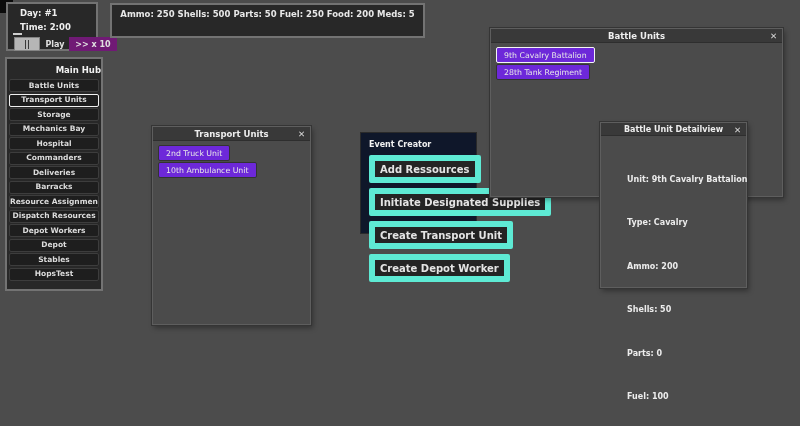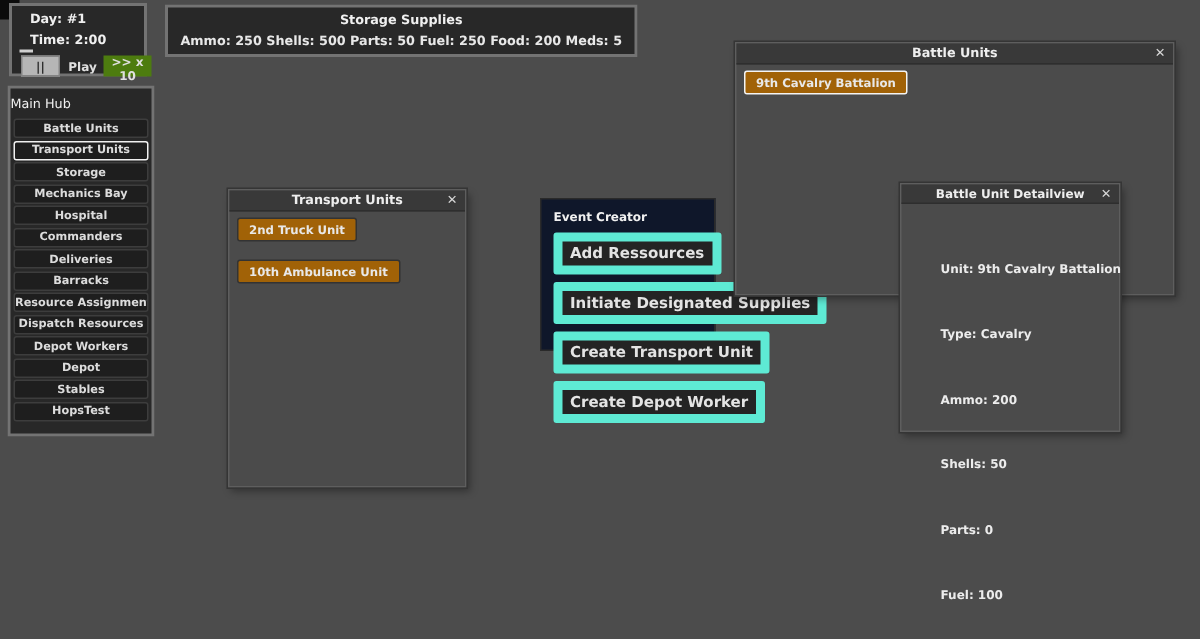--- a/index.html
+++ b/index.html
@@ -23,30 +23,30 @@
   .time-panel { left: 6px; top: 2px; width: 92px; height: 49px; }
   .tp-line { margin: 4px 0 0 12px; font-size: 8.5px; font-weight: 600; color: #efefef; }
   .tick { position: absolute; left: 5px; top: 29px; width: 9px; height: 2px; background: #cfcfcf; }
   .tp-buttons { position: absolute; left: 0; top: 33px; width: 100%; height: 14px; }
   .tp-buttons button {
     position: absolute; height: 14px; font-family: inherit; font-size: 8px; font-weight: 700;
     color: #e0e0e0; background: transparent; border: none; cursor: pointer;
   }
   button.pause { left: 6px; width: 26px; background: #b6b6b6; color: #2a2a2a; border: 1px solid #848484; }
   button.play  { left: 34px; width: 26px; }
-  button.ffwd  { left: 61px; width: 32px; background: #4d7c0f; }
+  button.ffwd  { left: 61px; width: 48px; background: #701a75; }
 
   
   .storage-panel { left: 110px; top: 3px; width: 315px; height: 35px; text-align: center; }
   .storage-title { margin-top: 4px; font-size: 8.5px; font-weight: 700; color: #f0f0f0; }
   .storage-line  { margin-top: 4px; font-size: 8.5px; font-weight: 600; color: #e8e8e8; }
 
   
   .sidebar { left: 5px; top: 57px; width: 98px; height: 234px; padding-top: 6px; }
-  .sidebar-title { text-align: left; font-size: 8.5px; font-weight: 400; color: #f0f0f0; height: 14px; }
+  .sidebar-title { text-align: right; font-size: 8.5px; font-weight: 700; color: #f0f0f0; height: 14px; padding-left: 44px; }
   .sidebar-btn {
     display: block; width: 90px; height: 13px; margin: 0 auto 1.5px auto;
     background: #1e1e1e; border: 1px solid #3d3d3d; border-radius: 2px;
     color: #dcdcdc; font-family: inherit; font-size: 7.5px; font-weight: 600;
     text-align: center; line-height: 10px; cursor: pointer; white-space: nowrap; overflow: hidden;
   }
   .sidebar-btn.selected { border-color: #f0f0f0; }
 
   
   .game-window {
@@ -58,23 +58,23 @@
     height: 14px; background: #393939; border-bottom: 1px solid #2e2e2e;
     text-align: center; line-height: 14px; font-size: 8.5px; font-weight: 700; color: #eeeeee;
     position: relative; cursor: move;
   }
   .close-x {
     position: absolute; right: 5px; top: 0; line-height: 14px;
     font-size: 8.5px; font-weight: 700; color: #d8d8d8; cursor: pointer;
   }
   .window-body { padding: 4px 5px; }
   .unit-btn {
-    display: block; background: #a16207; border: 1px solid #333333; border-radius: 2px;
-    color: #e8e8e8; font-family: inherit; font-size: 7.8px; font-weight: 700;
-    padding: 2.5px 7px; margin-bottom: 12px; cursor: pointer; text-align: center; white-space: nowrap;
+    display: block; background: #6d28d9; border: 1px solid #333333; border-radius: 2px;
+    color: #e8e8e8; font-family: inherit; font-size: 7.8px; font-weight: 400;
+    padding: 2.5px 7px; margin-bottom: 1px; cursor: pointer; text-align: center; white-space: nowrap;
   }
   .unit-btn.selected { border-color: #f4f4f4; }
   .unit-btn.left { float: left; clear: left; }
 
   .tu-window { left: 152px; top: 126px; width: 159px; height: 199px; }
   .bu-window { left: 490px; top: 28px;  width: 293px; height: 169px; z-index: 1; }
   .dv-window { left: 600px; top: 122px; width: 147px; height: 166px; z-index: 2; }
   .dv-window .titlebar { height: 13px; line-height: 13px; font-size: 8px; }
   .dv-body { padding: 6px 4px 0 26px; }
   .dv-line { font-size: 8px; font-weight: 600; color: #ececec; line-height: 11.4px; white-space: nowrap; margin-top: 32px; }
@@ -100,21 +100,20 @@
     <div class="tp-line">Time: 2:00</div>
     <div class="tick"></div>
     <div class="tp-buttons">
       <button class="pause">||</button>
       <button class="play">Play</button>
       <button class="ffwd">&gt;&gt; x 10</button>
     </div>
   </div>
 
   <div class="hud-panel storage-panel">
-    <div class="storage-title">Storage Supplies</div>
     <div class="storage-line">Ammo: 250 Shells: 500 Parts: 50 Fuel: 250 Food: 200 Meds: 5</div>
   </div>
 
   <div class="hud-panel sidebar">
     <div class="sidebar-title">Main Hub</div>
     <button class="sidebar-btn">Battle Units</button>
     <button class="sidebar-btn selected">Transport Units</button>
     <button class="sidebar-btn">Storage</button>
     <button class="sidebar-btn">Mechanics Bay</button>
     <button class="sidebar-btn">Hospital</button>
@@ -148,20 +147,21 @@
     <button class="event-btn">Create Depot Worker</button>
   </div>
 
   <div class="game-window bu-window">
     <div class="titlebar">
       <span>Battle Units</span>
       <span class="close-x">✕</span>
     </div>
     <div class="window-body">
       <button class="unit-btn left selected">9th Cavalry Battalion</button>
+      <button class="unit-btn left">28th Tank Regiment</button>
     </div>
   </div>
 
   <div class="game-window dv-window">
     <div class="titlebar">
       <span>Battle Unit Detailview</span>
       <span class="close-x">✕</span>
     </div>
     <div class="dv-body">
       <div class="dv-line">Unit: 9th Cavalry Battalion</div>

